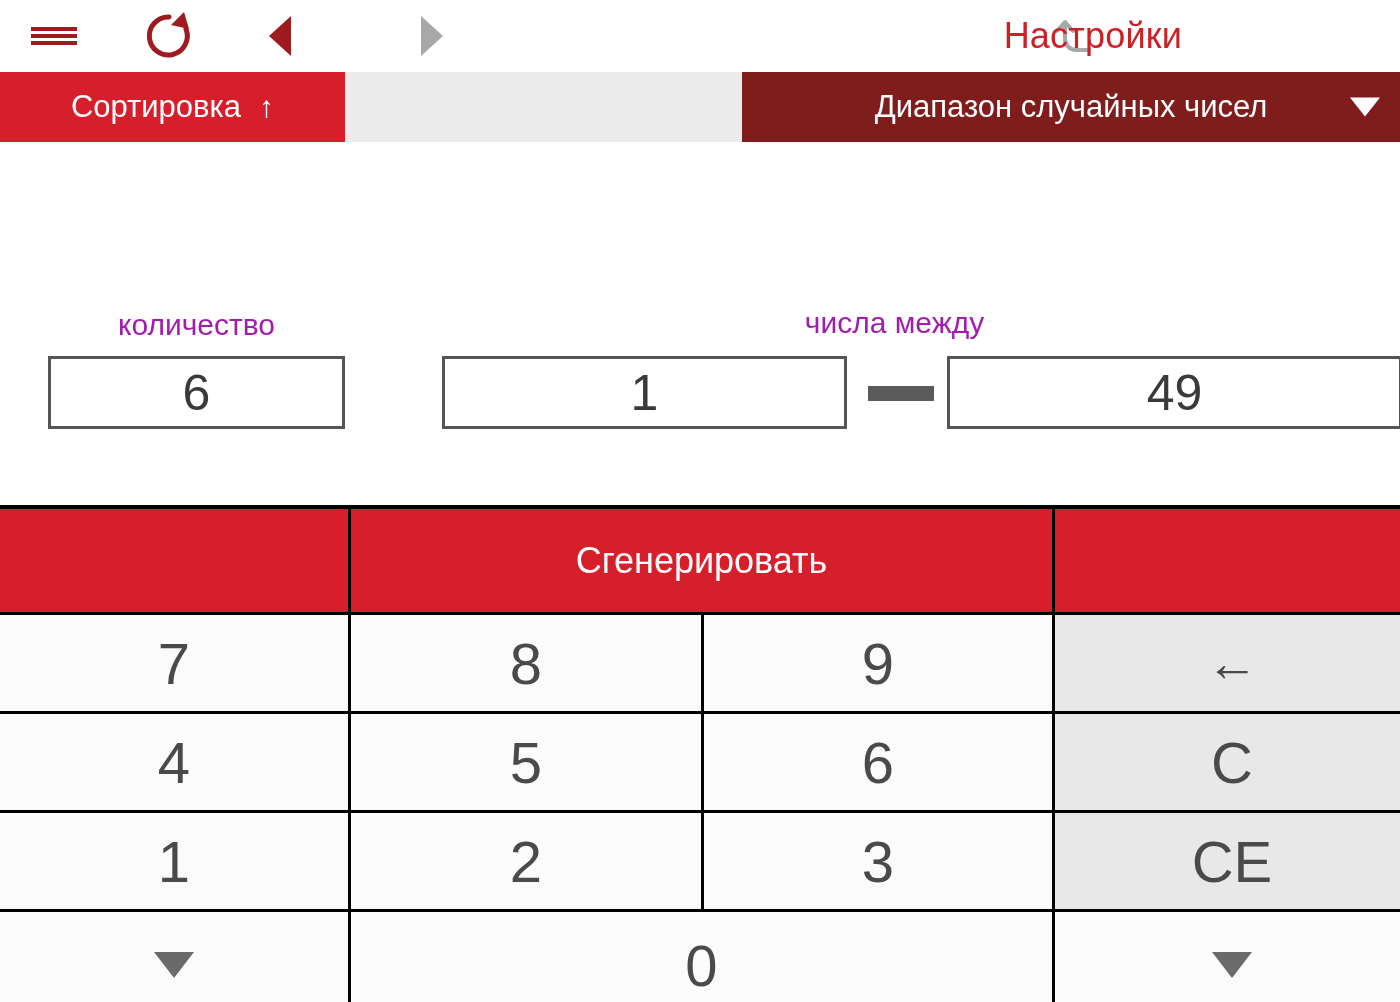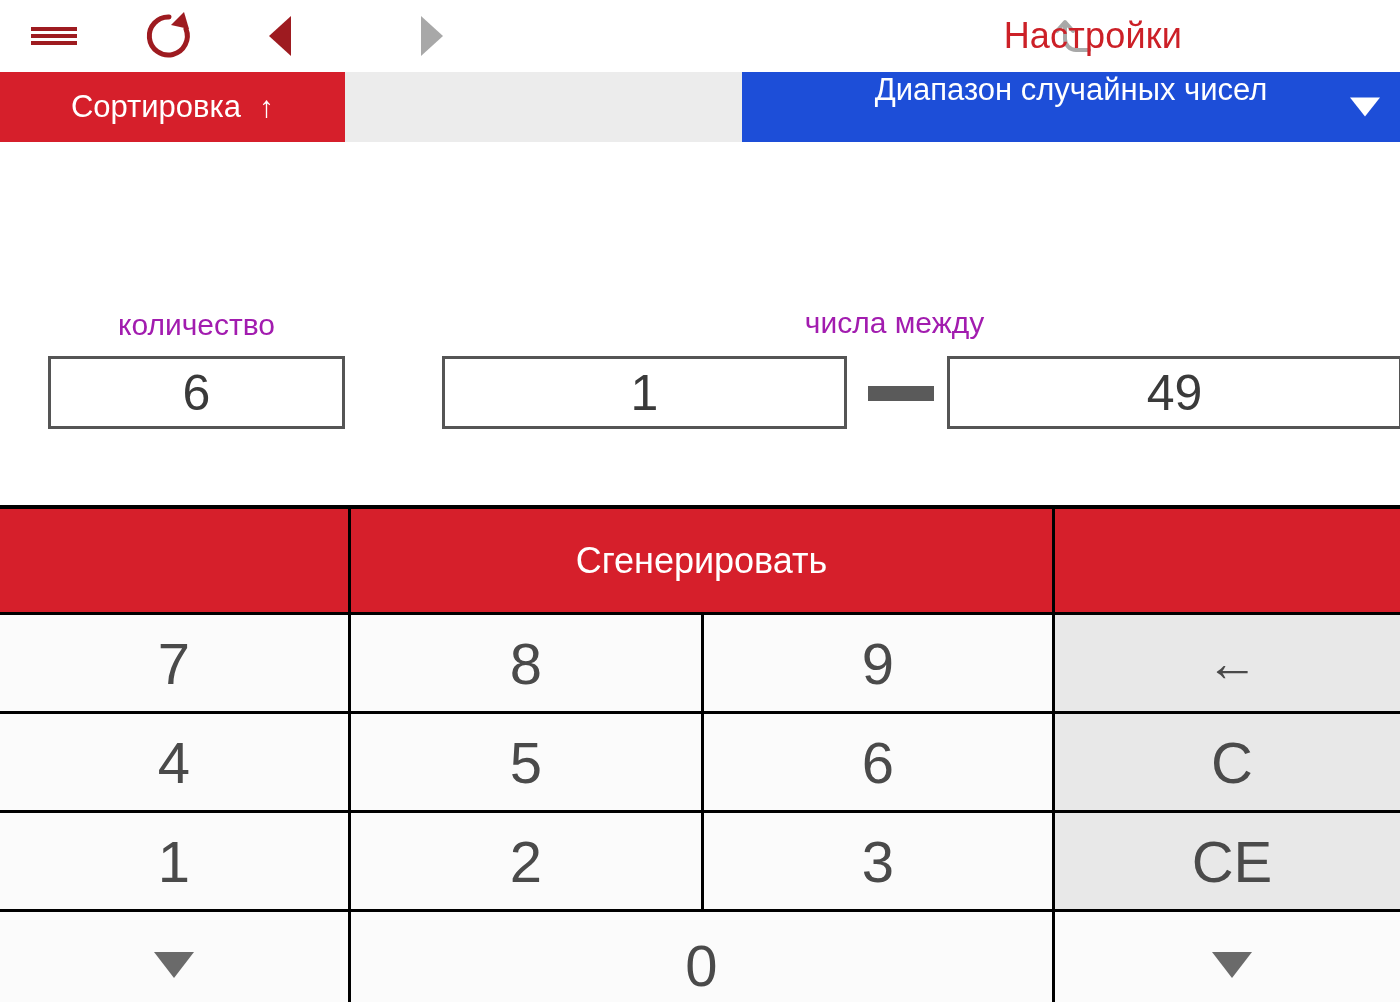--- a/index.html
+++ b/index.html
@@ -91,25 +91,25 @@
     align-items: center;
     justify-content: center;
     gap: 18px;
   }
   .sortbtn .arrow-up { font-size: 30px; }
   .rangebtn {
     position: absolute;
     left: 742px; top: 0;
     width: 658px;
     height: 70px;
-    background: #1d4ed8;
+    background: #7f1d1d;
     color: #ffffff;
     font-size: 31px;
     display: flex;
-    align-items: flex-start;
+    align-items: center;
     justify-content: center;
   }
   .rangebtn .label { margin-right: 0; }
   .caret-down {
     position: absolute;
     right: 20px;
     top: 50%;
     transform: translateY(-50%);
     width: 0; height: 0;
     border-left: 15px solid transparent;

